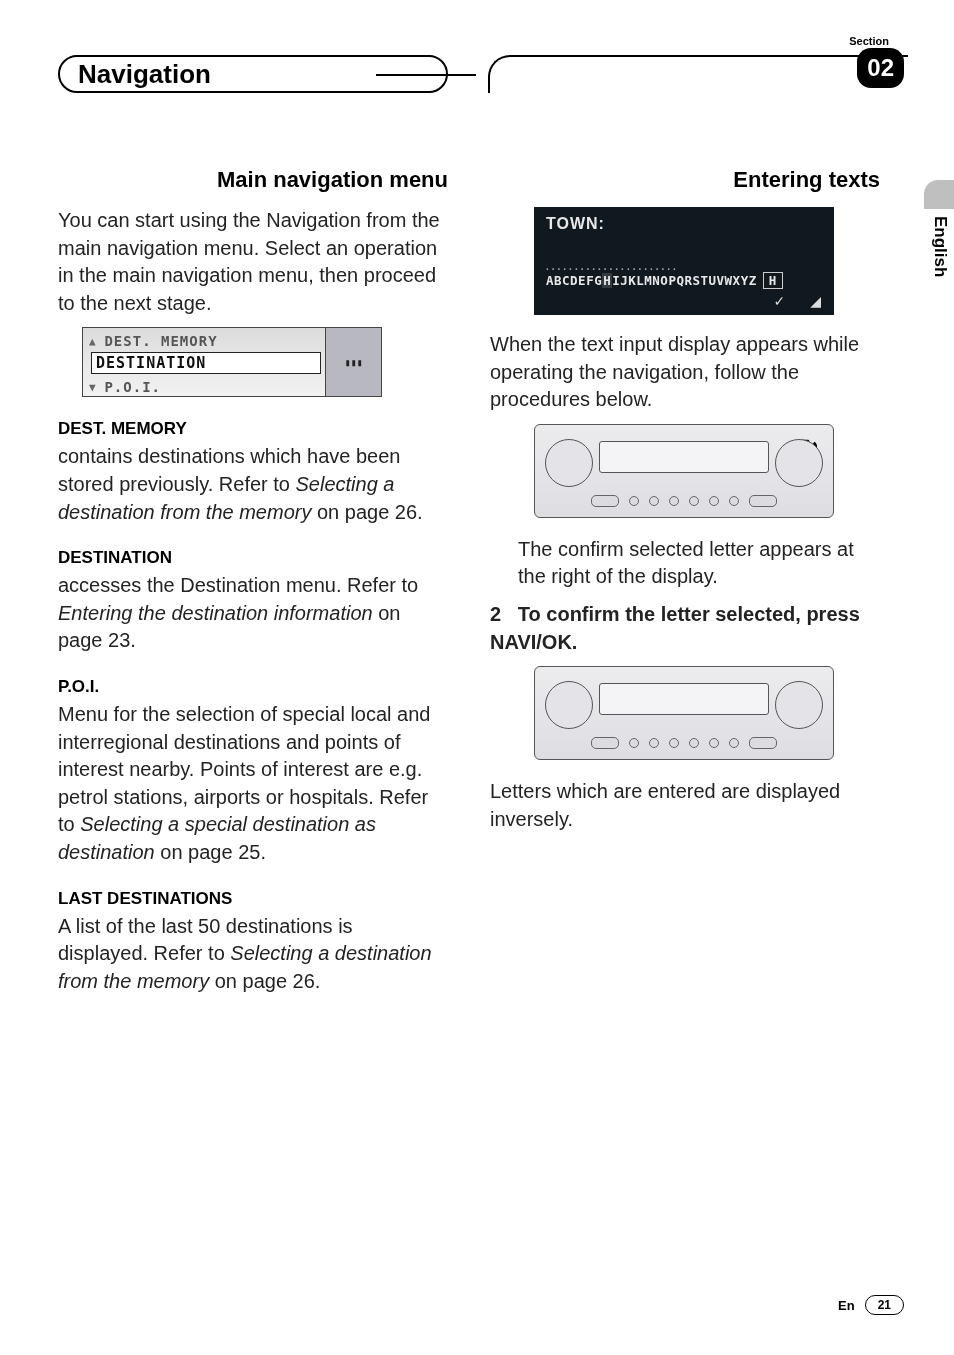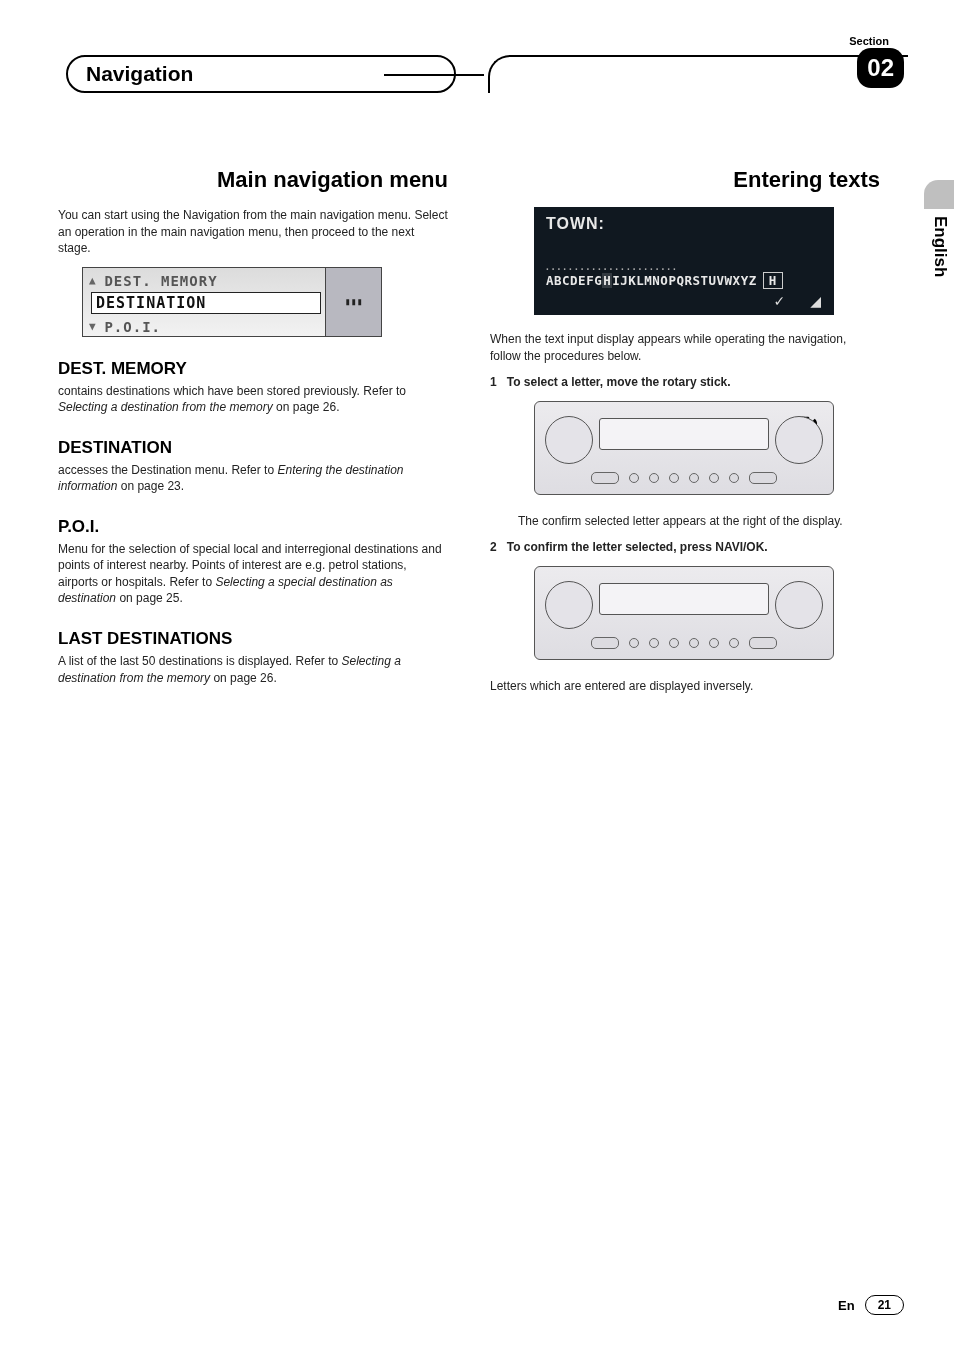--- a/index.html
+++ b/index.html
@@ -17,25 +17,25 @@
   .hdr { position: relative; height: 72px; }
   .section-label { position: absolute; right: 15px; top: 0; font-size: 11px; font-weight: bold; }
   .section-num {
     position: absolute; right: 0; top: 13px;
     background: #000; color: #fff;
     font-weight: 900; font-size: 24px;
     padding: 6px 10px; border-radius: 14px;
     font-family: Arial, sans-serif;
   }
   .nav-pill {
-    position: absolute; left: 8px; top: 20px;
+    position: absolute; left: 0; top: 20px;
     height: 38px; width: 390px;
     border: 2px solid #000; border-radius: 22px;
     display: flex; align-items: center; padding-left: 18px;
-    font-weight: 900; font-size: 21px;
+    font-weight: 900; font-size: 26px;
     font-family: Arial, sans-serif;
   }
   .nav-pill::after {
     content: ""; position: absolute; right: -30px; top: 50%;
     width: 100px; height: 2px; background: #000;
   }
   .right-curve {
     position: absolute; left: 430px; top: 20px;
     height: 38px; width: 420px;
     border-top: 2px solid #000;
@@ -54,21 +54,21 @@
     position: absolute; right: 4px; top: 216px;
     writing-mode: vertical-rl; text-orientation: mixed;
     font-weight: 700; font-size: 17px;
   }
 
   
   .cols { display: flex; gap: 42px; margin-top: 60px; }
   .col { width: 390px; }
 
   h2.sec { font-size: 22px; font-weight: 900; margin-bottom: 14px; font-family: Arial, sans-serif; text-align: right; }
-  p.body { font-size: 12px; line-height: 1.38; color: #232323; margin-bottom: 10px; }
+  p.body { font-size: 20px; line-height: 1.38; color: #232323; margin-bottom: 10px; }
   h3.sub { font-size: 17px; font-weight: 900; margin-top: 22px; margin-bottom: 4px; }
   .italic { font-style: italic; }
   .step-b { font-weight: 700; }
 
   
   .lcd {
     width: 300px; height: 70px;
     background: linear-gradient(#dcdcdc,#f2f2f2);
     border: 1px solid #444; margin: 8px 0 8px 24px;
     position: relative; font-family: monospace;
@@ -205,23 +205,20 @@
       </div>
       <div class="ln dots">.......................</div>
       <div class="icons">
           <span>✓</span>
           <span>◢</span>
         </div>
     </div>
 
     <p class="body">When the text input display appears while operating the navigation, follow the procedures below.</p>
 
-    <p class="body">
-      <span class="step-b">1</span>&nbsp;&nbsp;&nbsp;<span class="step-b">To select a letter, move the rotary stick.</span>
-    </p>
 
     <div class="stereo">
       <div class="screen"></div>
       <div class="knob-r-inner"></div>
       <div class="btnrow">
           <i></i>
           <i></i>
           <i></i>
           <i></i>
           <i></i>

